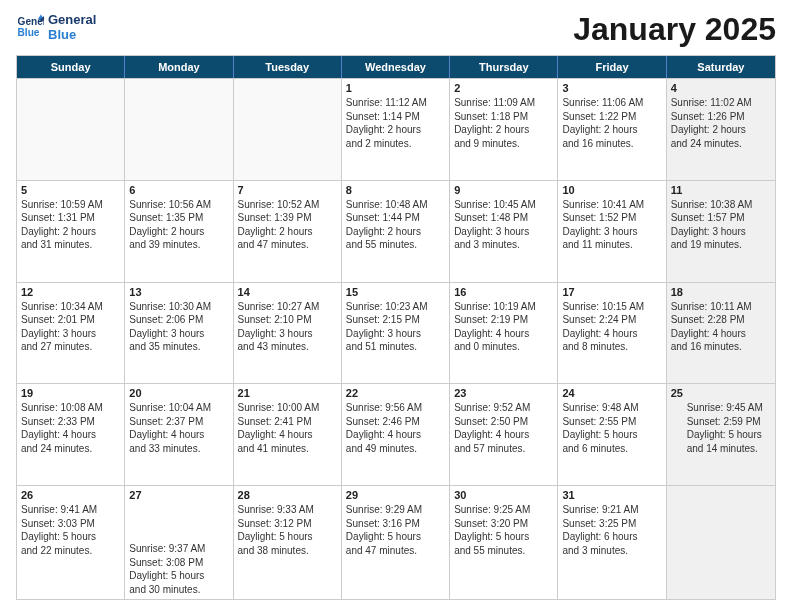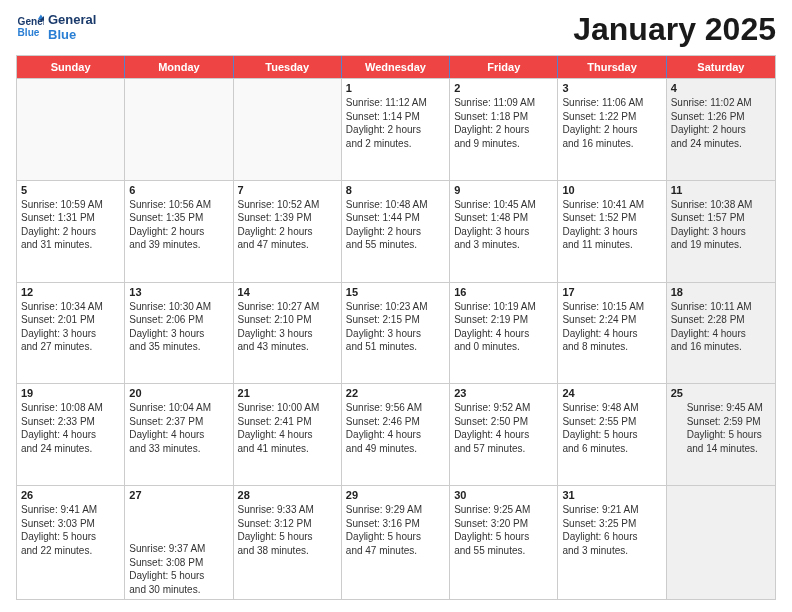--- a/index.html
+++ b/index.html
@@ -48,21 +48,21 @@
     }
     .calendar {
       flex: 1;
       display: flex;
       flex-direction: column;
       border: 1px solid #ccc;
     }
     .cal-header-row {
       display: grid;
       grid-template-columns: repeat(7, 1fr);
-      background: #ef4444;
+      background: #0c4a6e;
     }
     .cal-header-cell {
       color: #fff;
       font-size: 11px;
       font-weight: bold;
       text-align: center;
       padding: 5px 2px;
       border-right: 1px solid #5580cc;
     }
     .cal-header-cell:last-child { border-right: none; }
@@ -120,22 +120,22 @@
       <div class="calendar-title">January 2025</div>
     </div>
   </div>
 
   <div class="calendar">
     <div class="cal-header-row">
         <div class="cal-header-cell">Sunday</div>
         <div class="cal-header-cell">Monday</div>
         <div class="cal-header-cell">Tuesday</div>
         <div class="cal-header-cell">Wednesday</div>
+        <div class="cal-header-cell">Thursday</div>
         <div class="cal-header-cell">Friday</div>
-        <div class="cal-header-cell">Thursday</div>
         <div class="cal-header-cell">Saturday</div>
       </div>
     <div class="cal-body">
         <div class="cal-week">
           <div class="cal-cell empty"></div>
           <div class="cal-cell empty"></div>
           <div class="cal-cell empty"></div>
           <div class="cal-cell">
             <div class="day-number">1</div>
             <div class="day-info" style="white-space: pre-line;">Sunrise: 11:12 AM

